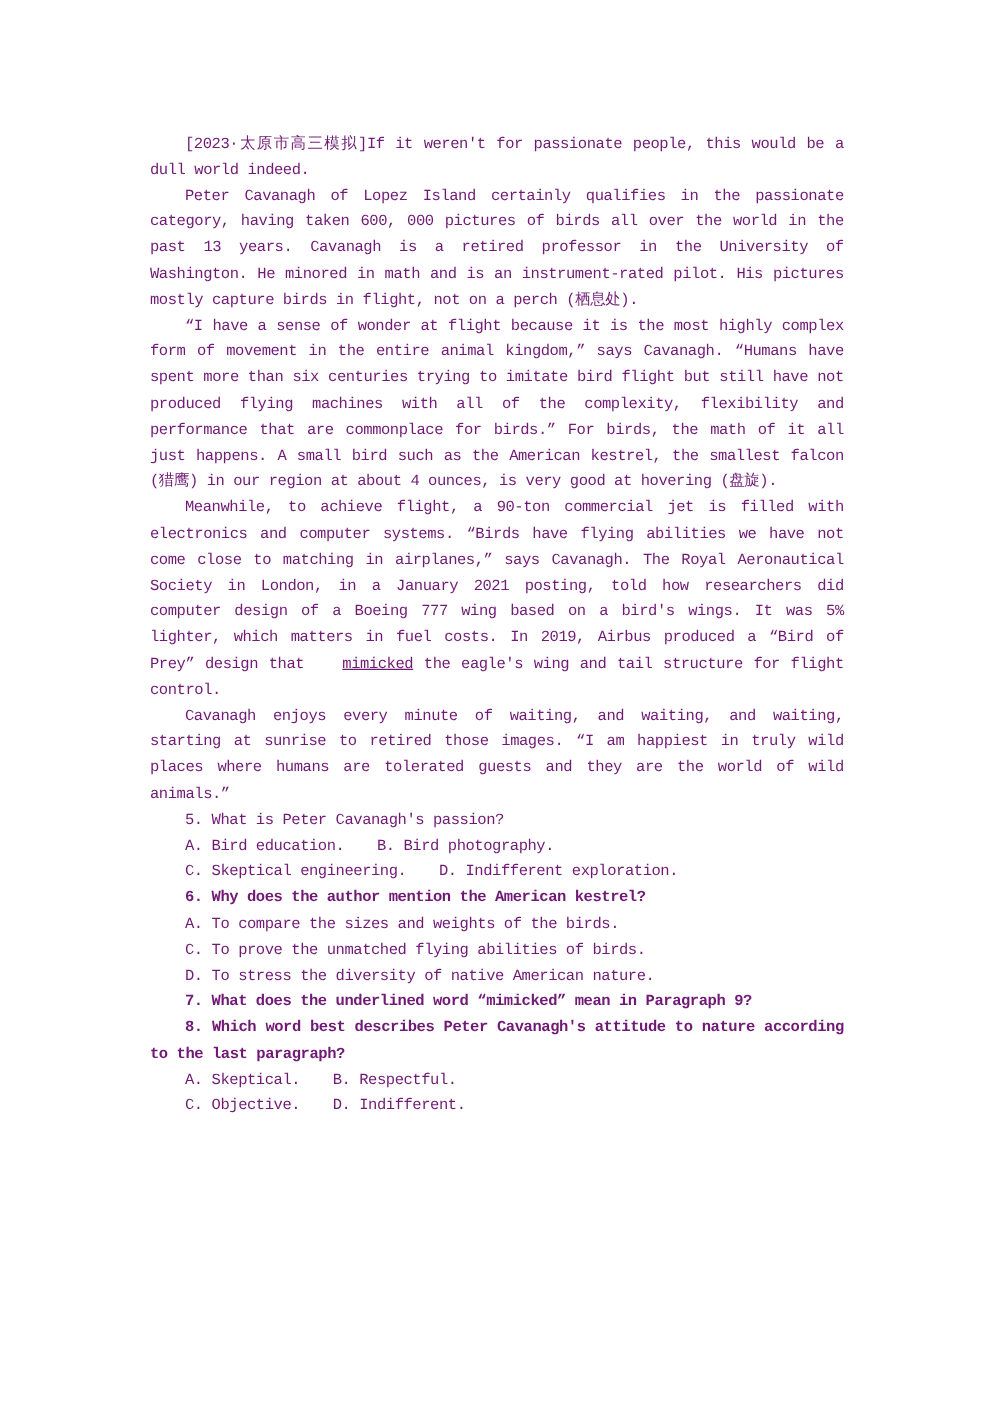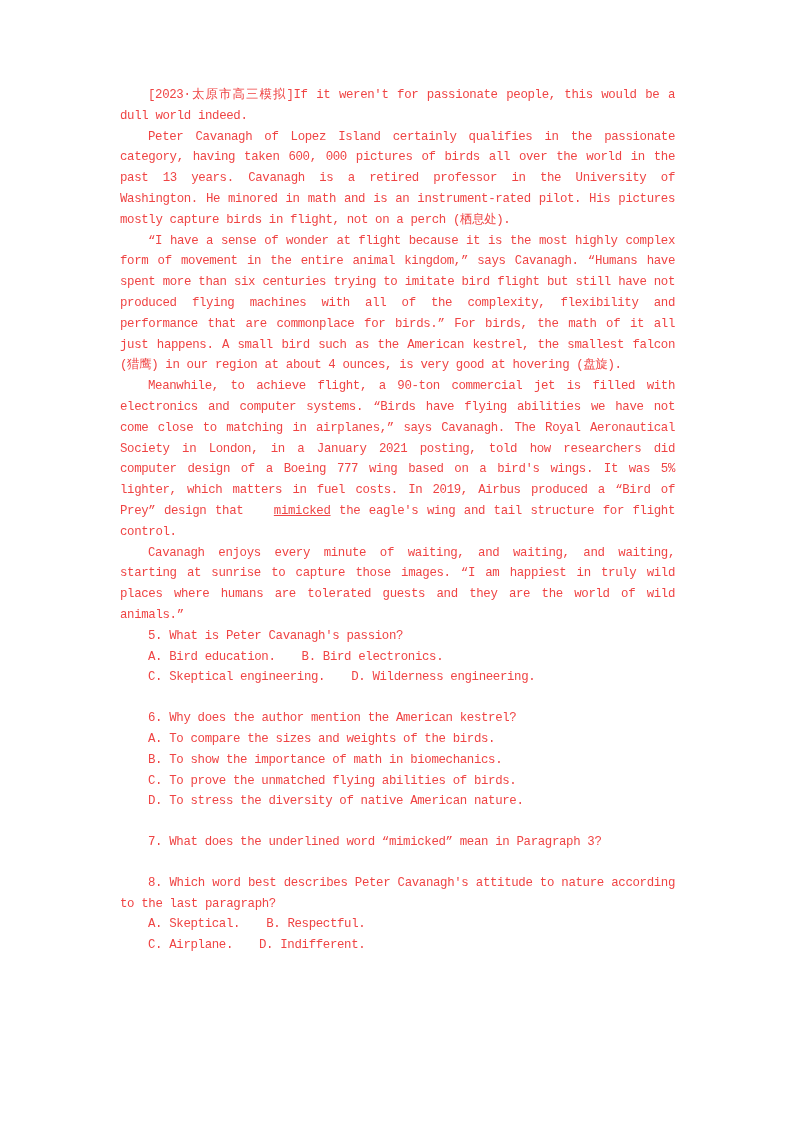--- a/index.html
+++ b/index.html
@@ -1,62 +1,61 @@
 <!DOCTYPE html>
 <html><head>
 <meta charset="utf-8">
 <style>
   html, body { margin: 0; padding: 0; background: #ffffff; }
   body { width: 794px; height: 1123px; position: relative; overflow: hidden; }
   .page {
     position: absolute;
     left: 120px;
-    top: 85px;
+    top: 105px;
     width: 555px;
     font-family: "Liberation Mono", "DejaVu Sans Mono", monospace;
     font-size: 12.4px;
     line-height: 20.8px;
-    color: #ef4444;
+    color: #701a75;
     letter-spacing: -0.35px;
   }
   .p {
     text-indent: 28px;
     text-align: justify;
     margin: 0;
   }
   .line { margin: 0; padding-left: 28px; white-space: pre; }
   .q { margin: 0; text-indent: 28px; text-align: justify; }
-  .bold { font-weight: normal; margin-top: 20px; }
+  .bold { font-weight: bold; }
   .u { text-decoration: underline; padding-left: 22px; }
   .gap { display: inline-block; width: 26px; }
 </style>
 </head>
 <body>
 
 <div class="page">
 
   <p class="p"><span>[2023·太原市高三模拟]</span><span>If it weren't for passionate people, this would be a dull world indeed.</span></p>
 
   <p class="p">Peter Cavanagh of Lopez Island certainly qualifies in the passionate category, having taken 600, 000 pictures of birds all over the world in the past 13 years. Cavanagh is a retired professor in the University of Washington. He minored in math and is an instrument-rated pilot. His pictures mostly capture birds in flight, not on a perch (栖息处).</p>
 
   <p class="p">“I have a sense of wonder at flight because it is the most highly complex form of movement in the entire animal kingdom,” says Cavanagh. “Humans have spent more than six centuries trying to imitate bird flight but still have not produced flying machines with all of the complexity, flexibility and performance that are commonplace for birds.” For birds, the math of it all just happens. A small bird such as the American kestrel, the smallest falcon (猎鹰) in our region at about 4 ounces, is very good at hovering (盘旋).</p>
 
   <p class="p"><span>Meanwhile, to achieve flight, a 90-ton commercial jet is filled with electronics and computer systems. “Birds have flying abilities we have not come close to matching in airplanes,” says Cavanagh. The Royal Aeronautical Society in London, in a January 2021 posting, told how researchers did computer design of a Boeing 777 wing based on a bird's wings. It was 5% lighter, which matters in fuel costs. In 2019, Airbus produced a “Bird of Prey” design that </span><span class="u">mimicked</span><span> the eagle's wing and tail structure for flight control.</span></p>
 
-  <p class="p">Cavanagh enjoys every minute of waiting, and waiting, and waiting, starting at sunrise to capture those images. “I am happiest in truly wild places where humans are tolerated guests and they are the world of wild animals.”</p>
+  <p class="p">Cavanagh enjoys every minute of waiting, and waiting, and waiting, starting at sunrise to retired those images. “I am happiest in truly wild places where humans are tolerated guests and they are the world of wild animals.”</p>
 
   <p class="q"><span>5.</span> <span>What is Peter Cavanagh's passion?</span></p>
-  <p class="line"><span>A. Bird education.</span><span class="gap"></span><span>B. Bird electronics.</span></p>
-  <p class="line"><span>C. Skeptical engineering.</span><span class="gap"></span><span>D. Wilderness engineering.</span></p>
+  <p class="line"><span>A. Bird education.</span><span class="gap"></span><span>B. Bird photography.</span></p>
+  <p class="line"><span>C. Skeptical engineering.</span><span class="gap"></span><span>D. Indifferent exploration.</span></p>
 
   <p class="q bold"><span>6.</span> <span>Why does the author mention the American kestrel?</span></p>
   <p class="line">A. To compare the sizes and weights of the birds.</p>
-  <p class="line">B. To show the importance of math in biomechanics.</p>
   <p class="line">C. To prove the unmatched flying abilities of birds.</p>
   <p class="line">D. To stress the diversity of native American nature.</p>
 
-  <p class="q bold"><span>7.</span> <span>What does the underlined word “mimicked” mean in Paragraph 3?</span></p>
+  <p class="q bold"><span>7.</span> <span>What does the underlined word “mimicked” mean in Paragraph 9?</span></p>
 
   <p class="q bold"><span>8.</span> <span>Which word best describes Peter Cavanagh's attitude to nature according to the last paragraph?</span></p>
   <p class="line"><span>A. Skeptical.</span><span class="gap"></span><span>B. Respectful.</span></p>
-  <p class="line"><span>C. Airplane.</span><span class="gap"></span><span>D. Indifferent.</span></p>
+  <p class="line"><span>C. Objective.</span><span class="gap"></span><span>D. Indifferent.</span></p>
 
 </div>
 
 </body></html>

